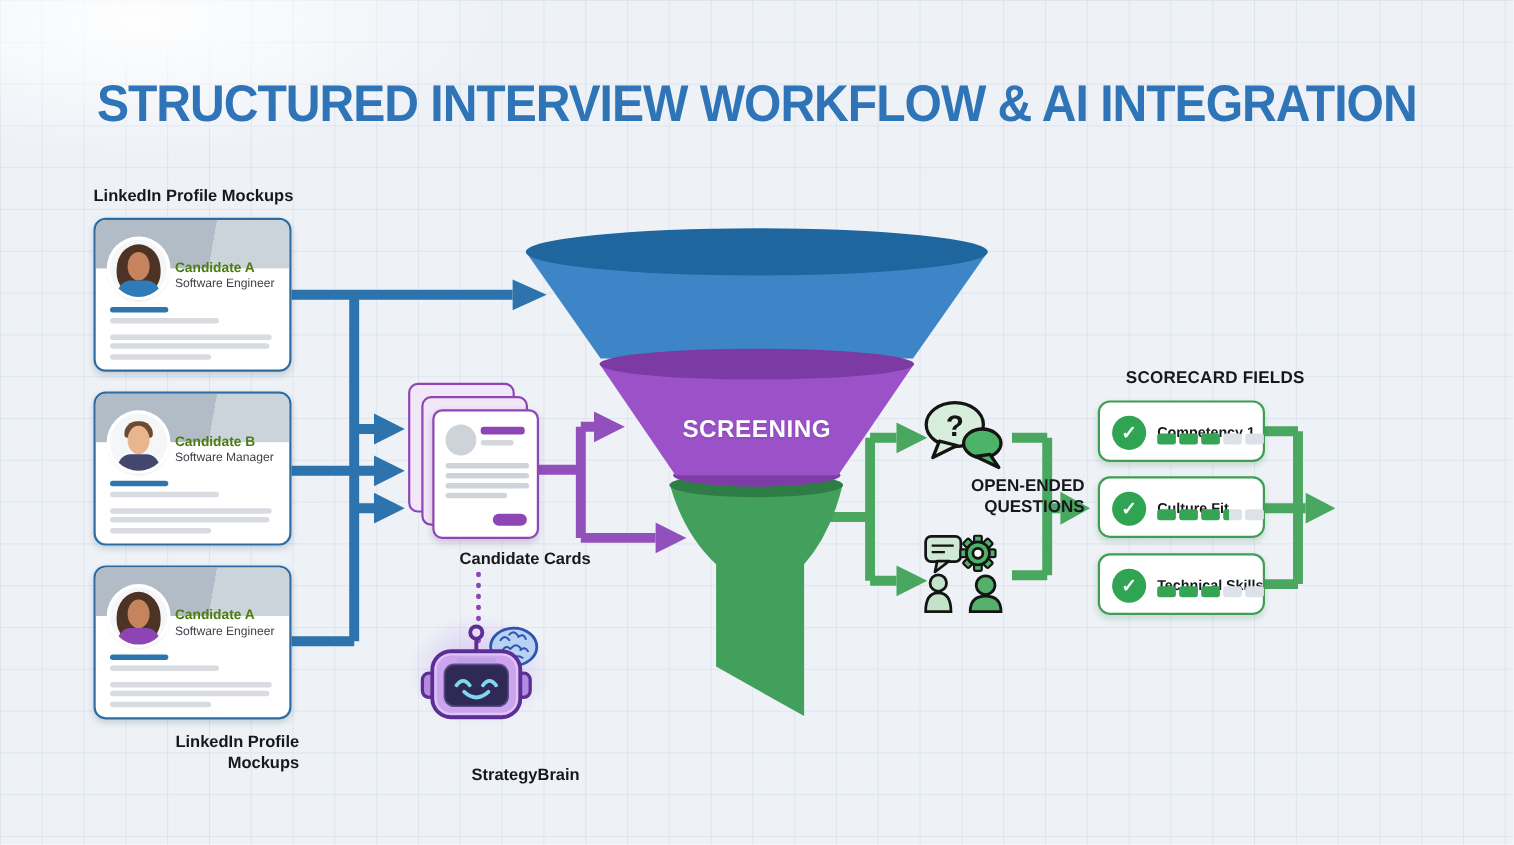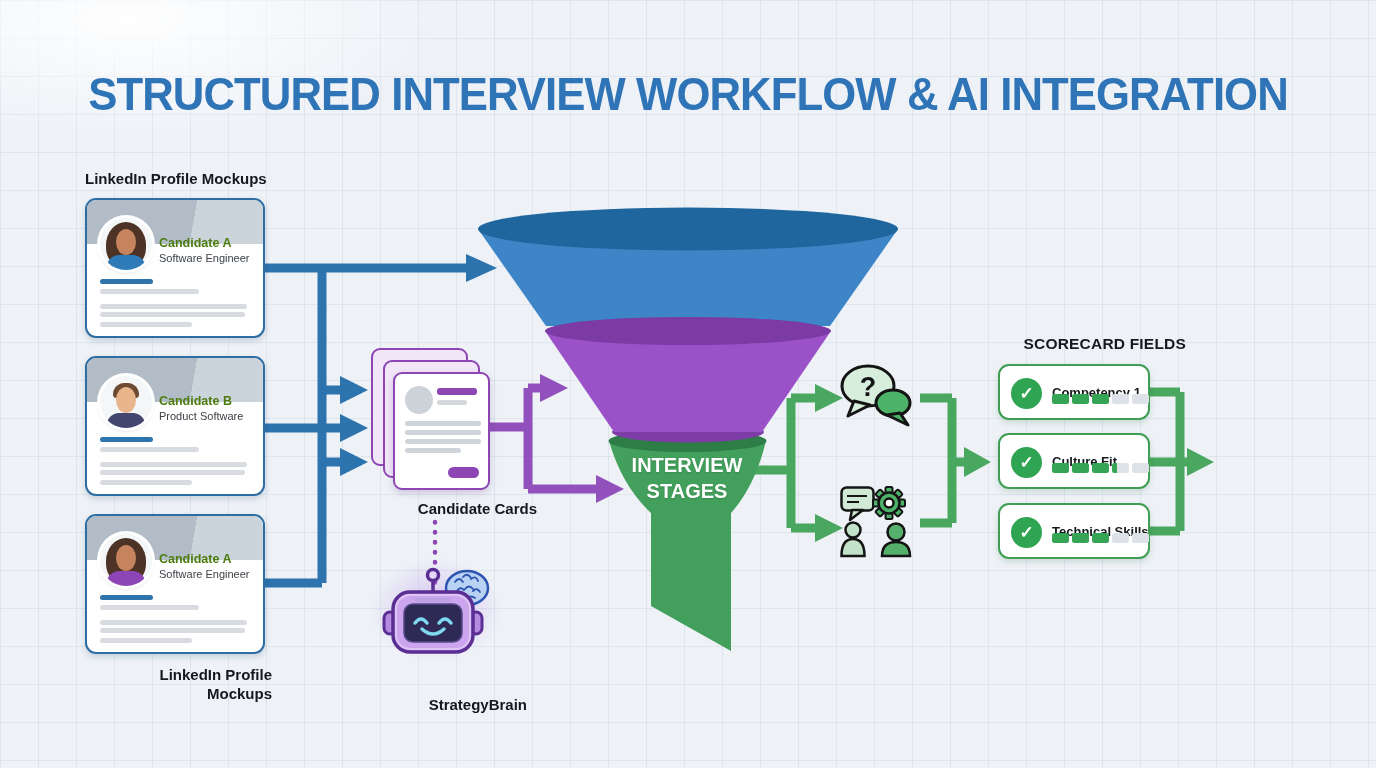--- a/index.html
+++ b/index.html
@@ -151,21 +151,21 @@
   </div>
 
   <div class="abs profile-card" style="top:356px;">
     <div class="band"></div>
     <div class="avatar av-m">
       <div class="hair"></div>
         <div class="face"></div>
         <div class="shirt"></div>
     </div>
     <div class="pc-name">Candidate B</div>
-    <div class="pc-role">Product Software</div>
+    <div class="pc-role">Software Manager</div>
     <div class="sk sk-blue" style="left:13px;top:79px;width:53px;"></div>
     <div class="sk" style="left:13px;top:89px;width:99px;"></div>
     <div class="sk" style="left:13px;top:104px;width:147px;"></div>
     <div class="sk" style="left:13px;top:112px;width:145px;"></div>
     <div class="sk" style="left:13px;top:122px;width:92px;"></div>
   </div>
 
   <div class="abs profile-card" style="top:514px;">
     <div class="band"></div>
     <div class="avatar av-f2">
@@ -214,29 +214,30 @@
       <rect x="15" y="31" width="74" height="54" rx="14" fill="none" stroke="#e7d3fa" stroke-width="2" opacity=".7"></rect>
       <rect x="23" y="40" width="58" height="38" rx="9" fill="#2e2a55" stroke="#574a8a" stroke-width="1.5"></rect>
       <rect x="34" y="34" width="36" height="4" rx="2" fill="#b9a0e2" opacity=".8"></rect>
       <path d="M34 59 Q40 51 46 59" stroke="#7fd8f0" stroke-width="3.5" fill="none" stroke-linecap="round"></path>
       <path d="M58 59 Q64 51 70 59" stroke="#7fd8f0" stroke-width="3.5" fill="none" stroke-linecap="round"></path>
       <path d="M41 65 Q52 75 63 65" stroke="#7fd8f0" stroke-width="3.5" fill="none" stroke-linecap="round"></path>
     </g>
   </svg>
   <div class="abs lbl center" style="left:373px;top:696px;width:126px;">StrategyBrain</div>
 
-  <div class="abs fun-lbl" style="left:622px;top:452px;width:130px;font-size:20px;line-height:1.3;">INTERVIEW STAGES</div>
+  <div class="abs fun-lbl" style="left:588px;top:377px;width:200px;font-size:22px;letter-spacing:.5px;">SCREENING</div>
 
   <svg class="abs" style="left:840px;top:363px;" width="74" height="66" viewBox="0 0 74 66">
     <ellipse cx="28" cy="23" rx="26" ry="20" fill="#d8eedd" stroke="#141414" stroke-width="3"></ellipse>
     <path d="M14 38 L8 53 L30 42 Z" fill="#d8eedd" stroke="#141414" stroke-width="3" stroke-linejoin="round"></path>
     <text x="28" y="33" font-size="27" font-weight="bold" fill="#141414" text-anchor="middle" font-family="Liberation Sans, sans-serif">?</text>
     <ellipse cx="53" cy="40" rx="17" ry="13" fill="#4db368" stroke="#141414" stroke-width="3"></ellipse>
     <path d="M60 50 L68 62 L47 52 Z" fill="#4db368" stroke="#141414" stroke-width="3" stroke-linejoin="round"></path>
   </svg>
+  <div class="abs lbl center" style="left:798px;top:432px;width:160px;font-size:15.5px;">OPEN-ENDED QUESTIONS</div>
 
   <svg class="abs" style="left:840px;top:486px;" width="78" height="72" viewBox="0 0 78 72">
     <rect x="1.5" y="1.5" width="32" height="23" rx="5" fill="#cfe9d4" stroke="#141414" stroke-width="2.5"></rect>
     <line x1="7" y1="10" x2="27" y2="10" stroke="#141414" stroke-width="2"></line>
     <line x1="7" y1="16" x2="19" y2="16" stroke="#141414" stroke-width="2"></line>
     <path d="M12 24 L10 34 L23 24 Z" fill="#cfe9d4" stroke="#141414" stroke-width="2.5" stroke-linejoin="round"></path>
     <g>
       <rect x="45.5" y="1" width="7" height="7" rx="1.5" fill="#4db368" stroke="#141414" stroke-width="2" transform="rotate(0 49 17)"></rect>
       <rect x="45.5" y="1" width="7" height="7" rx="1.5" fill="#4db368" stroke="#141414" stroke-width="2" transform="rotate(45 49 17)"></rect>
       <rect x="45.5" y="1" width="7" height="7" rx="1.5" fill="#4db368" stroke="#141414" stroke-width="2" transform="rotate(90 49 17)"></rect>

